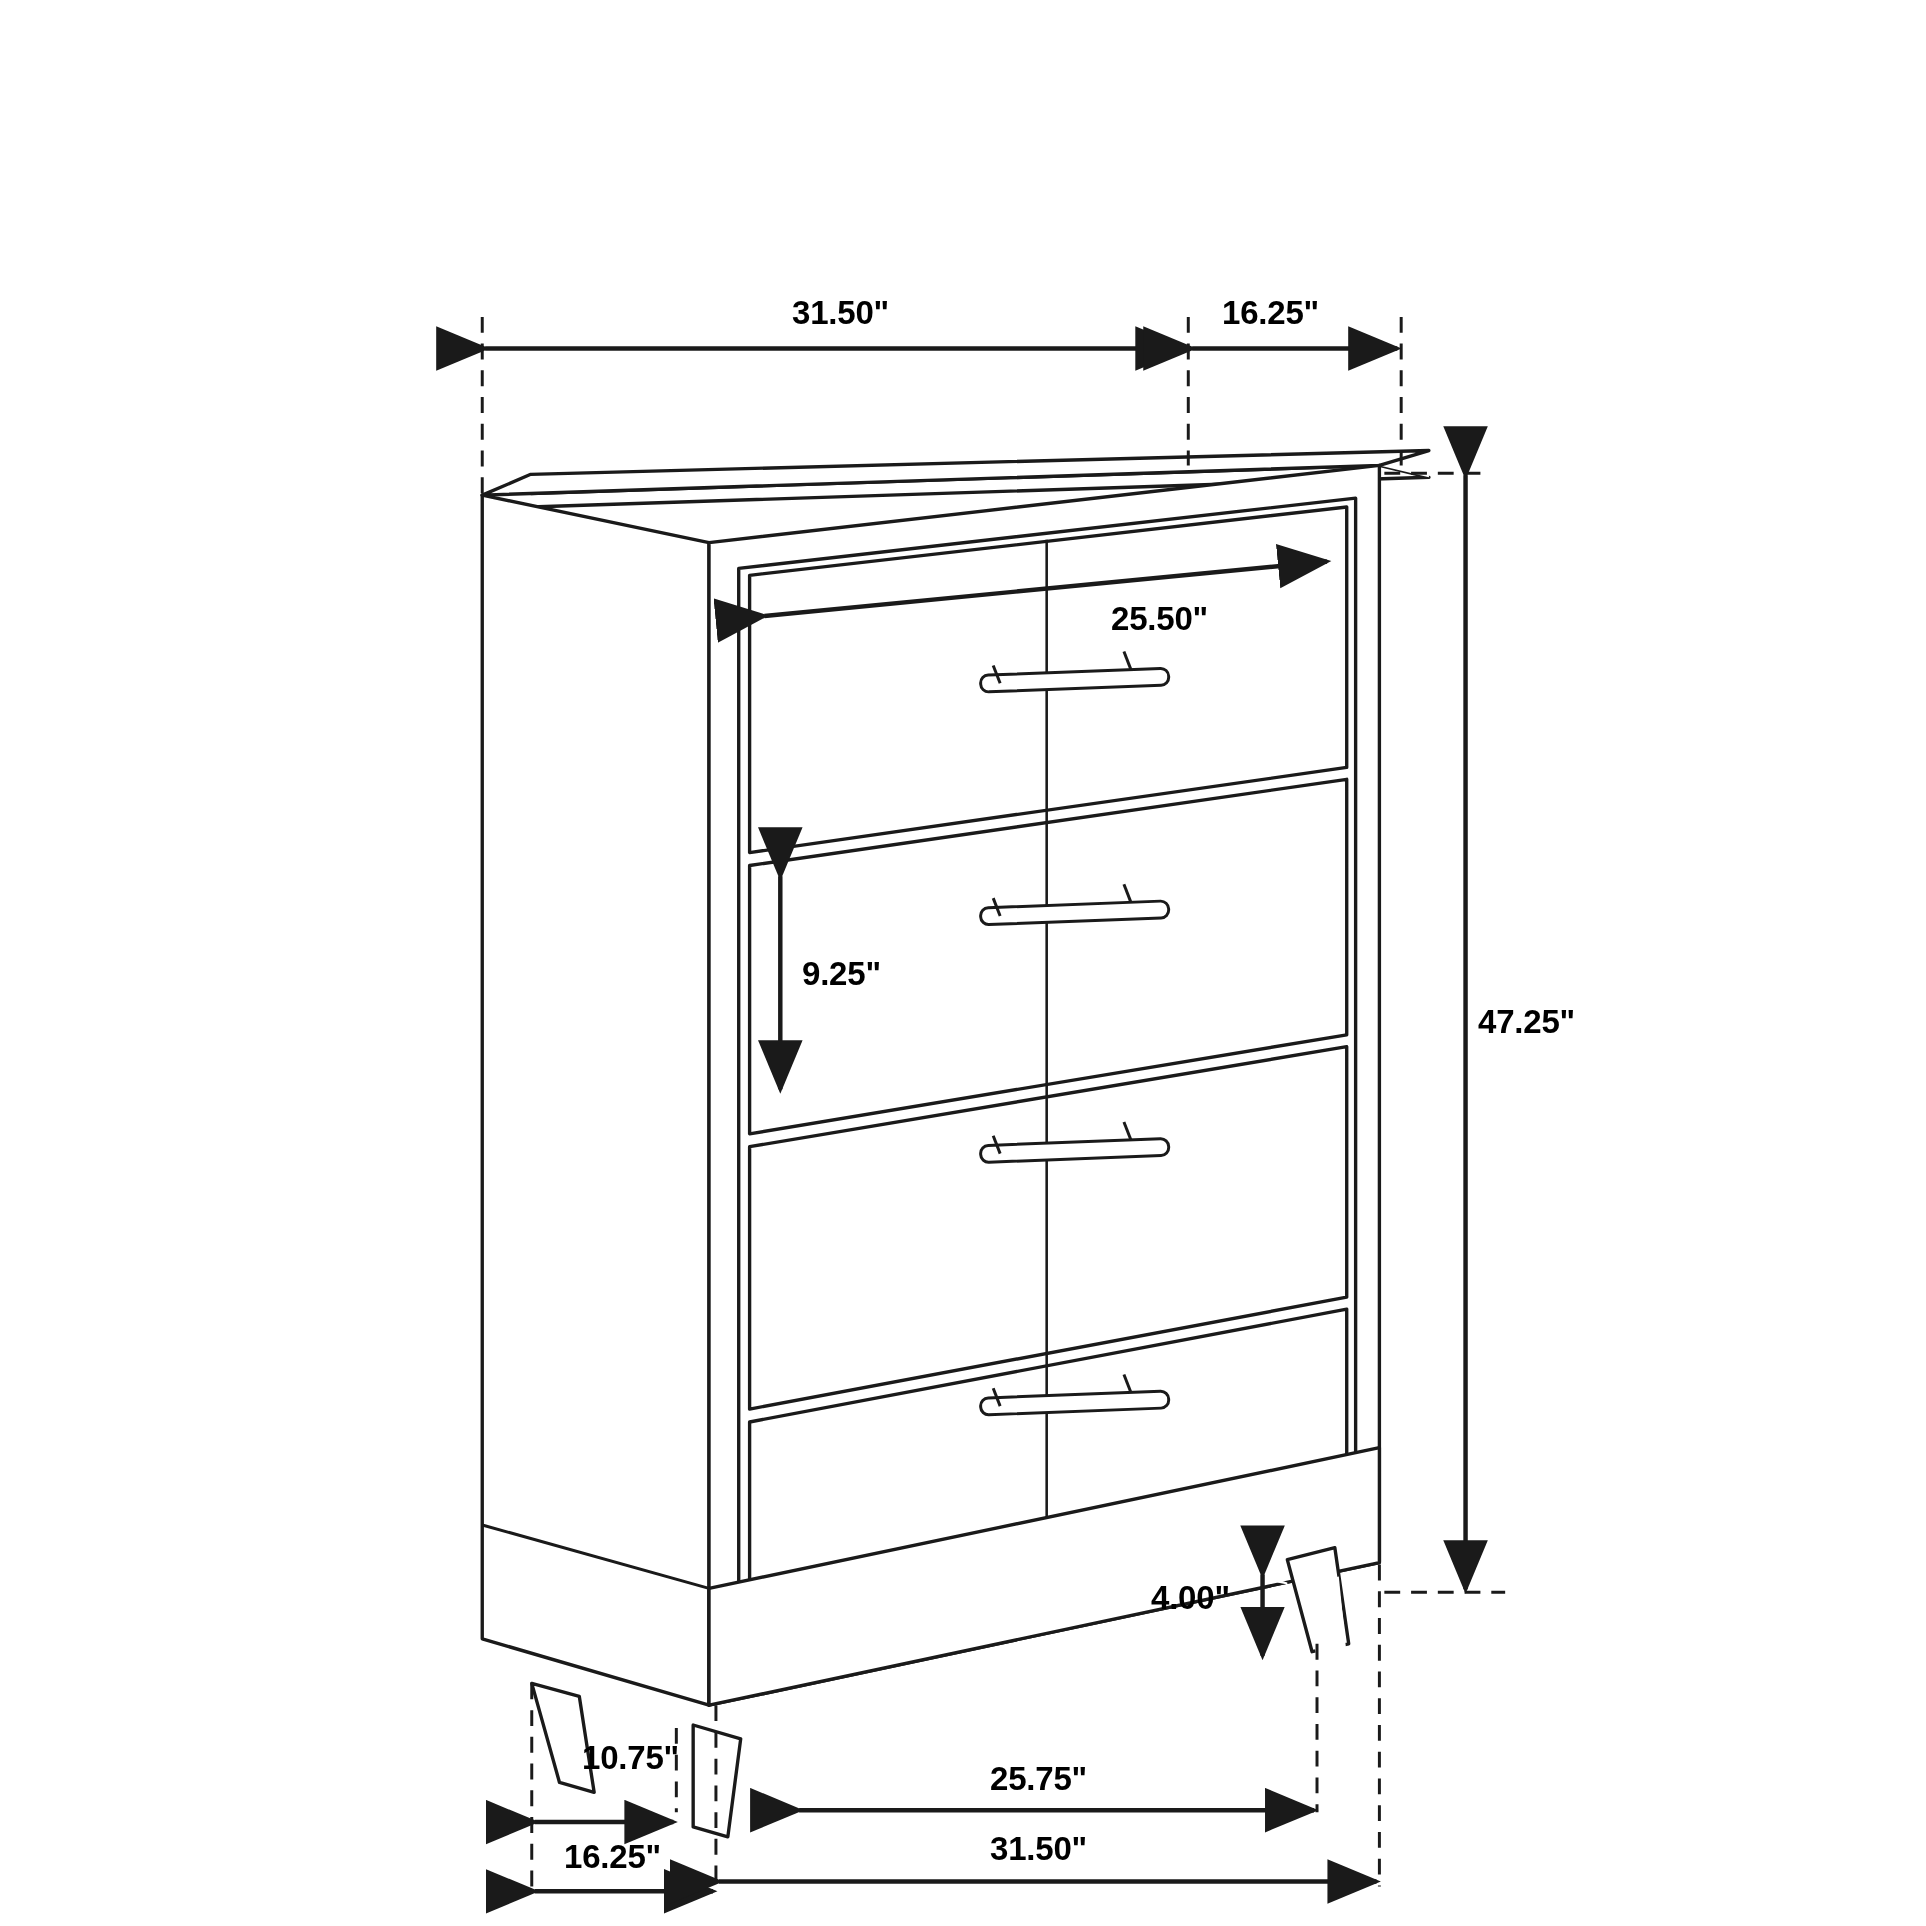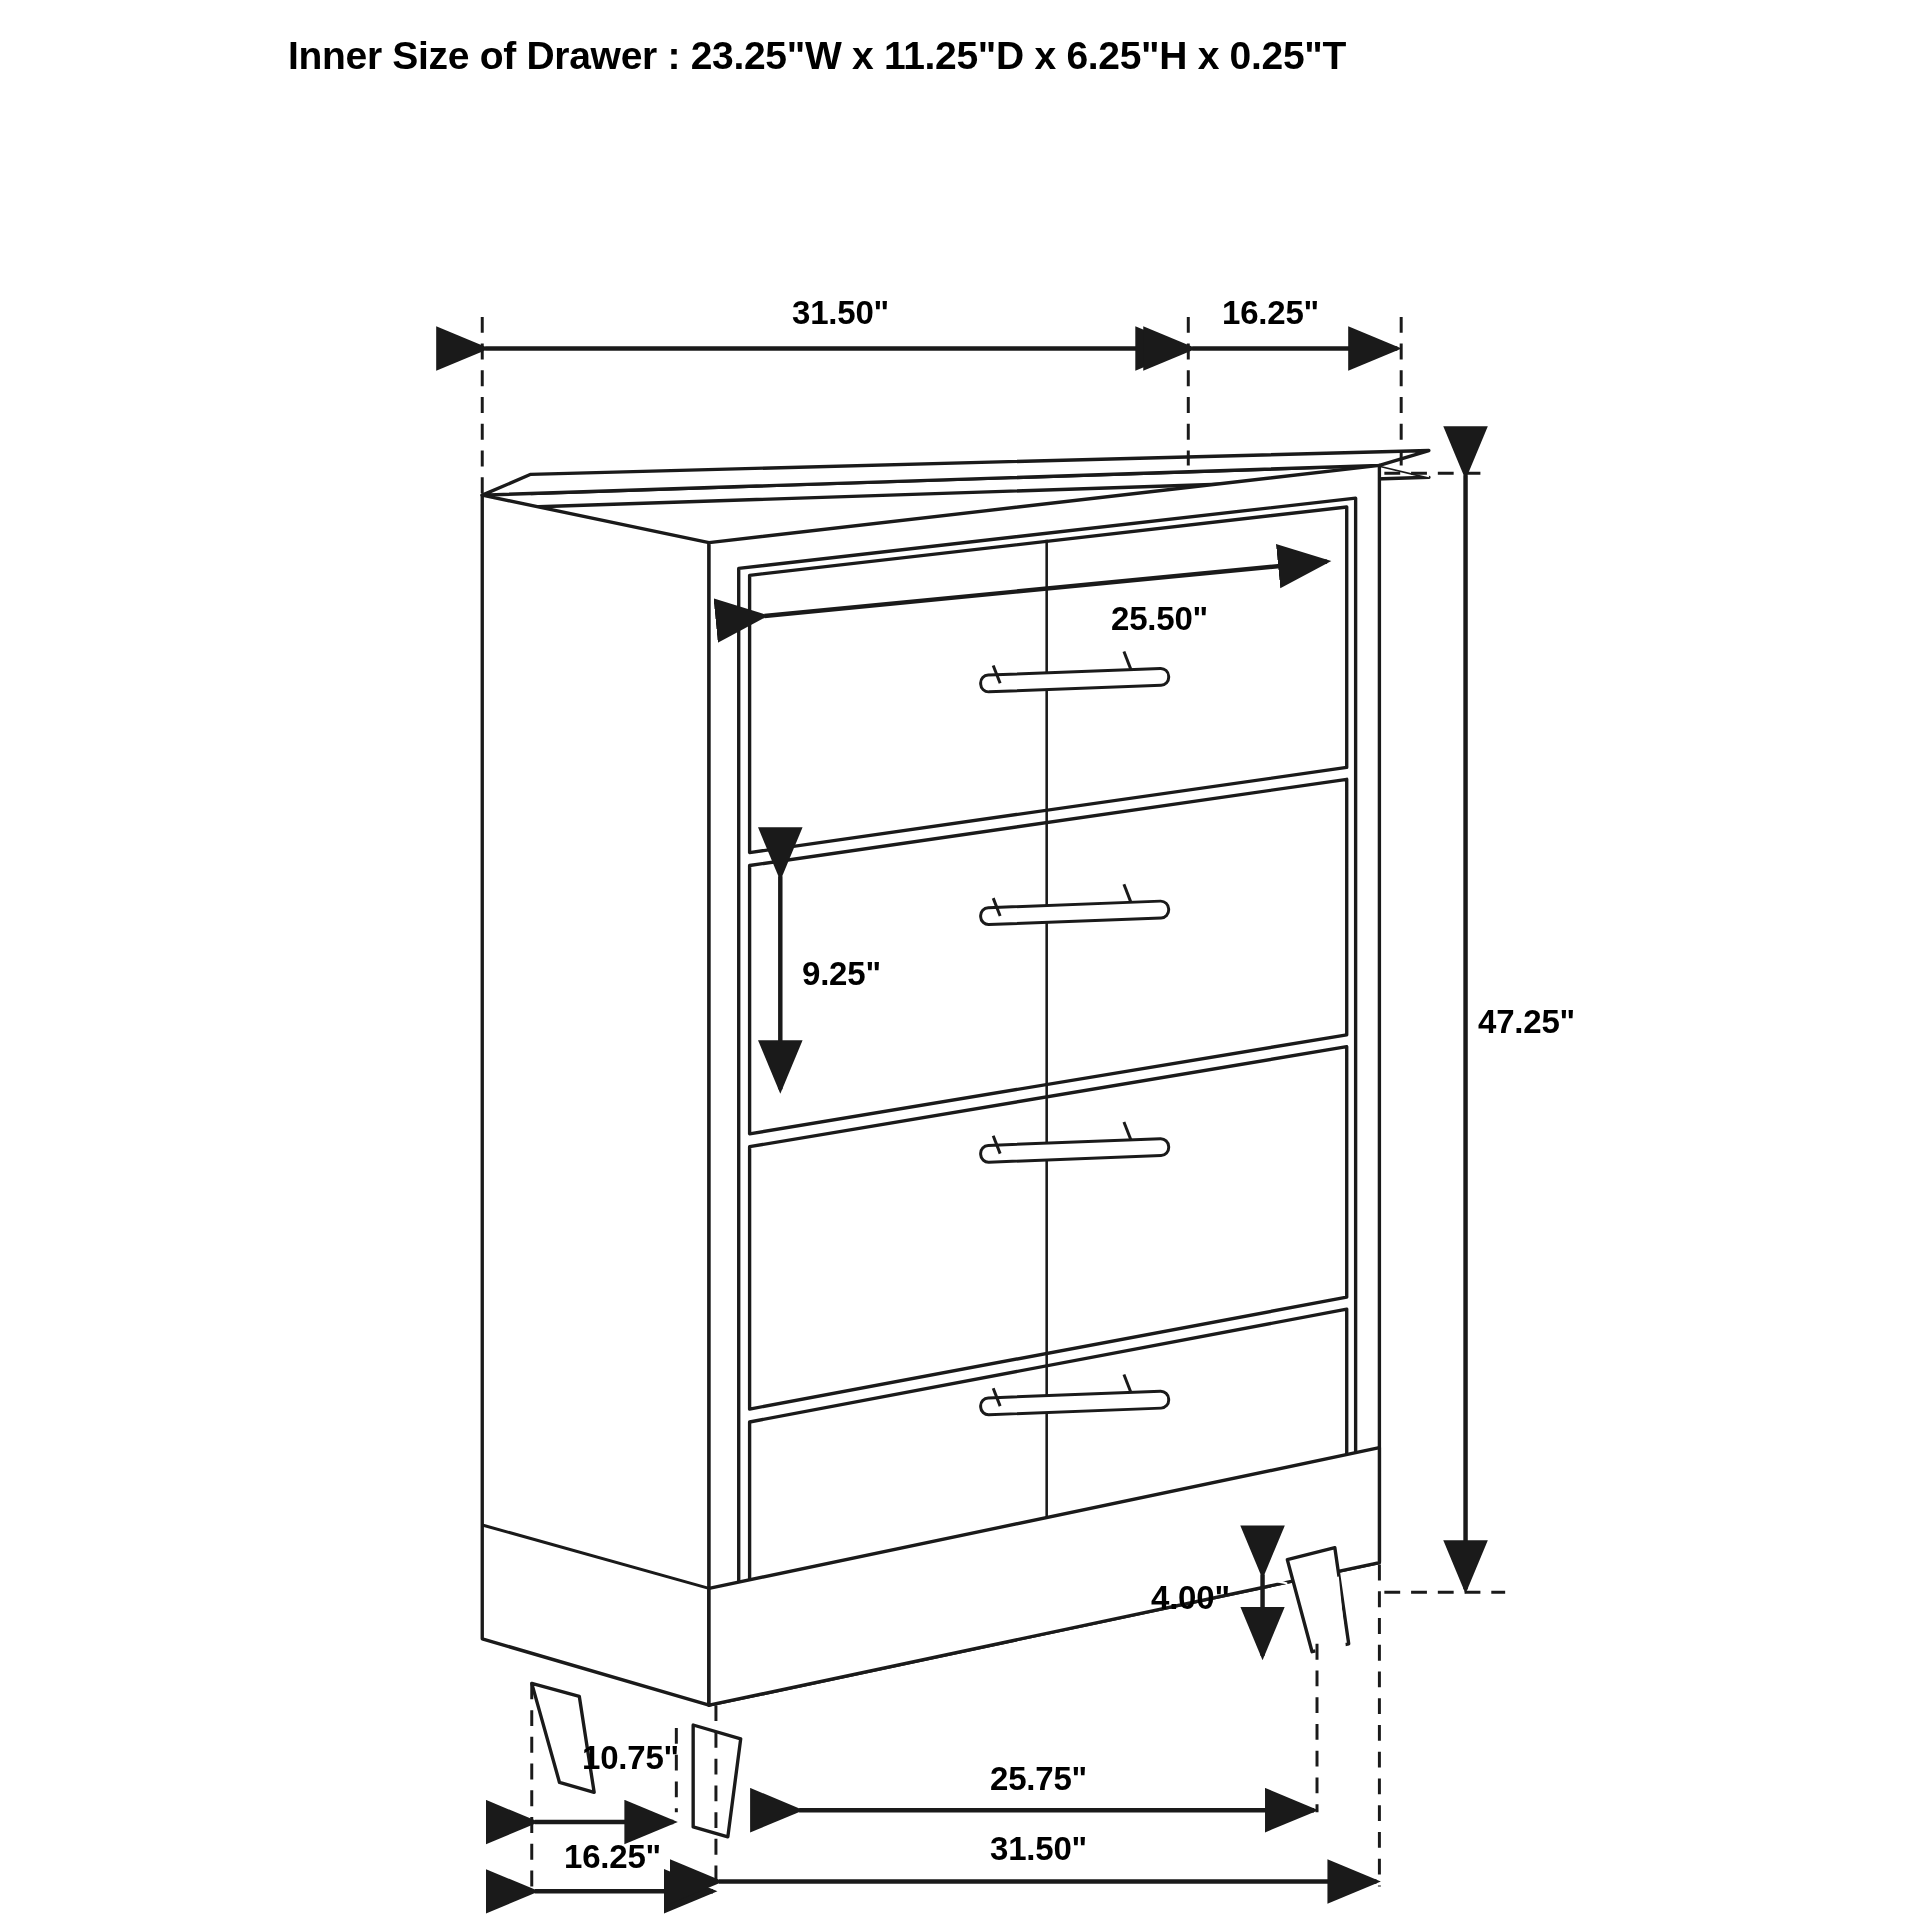--- a/index.html
+++ b/index.html
@@ -43,21 +43,20 @@
     font-weight: bold;
     white-space: nowrap;
     letter-spacing: -0.2px;
   }
 </style>
 </head>
 <body>
 
 <div id="stage">
 
-  <div id="title">Inner Size of Drawer : 23.25"W x 11.25"D x 6.25"H x 0.25"T</div>
 
   <svg class="drawing" viewBox="0 0 1946 1946">
     <defs>
       <marker id="ah" markerWidth="14" markerHeight="14" refX="11" refY="5" orient="auto" markerUnits="strokeWidth">
         <path d="M0,0 L12,5 L0,10 z" fill="#1a1a1a"></path>
       </marker>
       <marker id="ah2" markerWidth="14" markerHeight="14" refX="11" refY="5" orient="auto" markerUnits="strokeWidth">
         <path d="M0,0 L12,5 L0,10 z" fill="#1a1a1a"></path>
       </marker>
     </defs>

